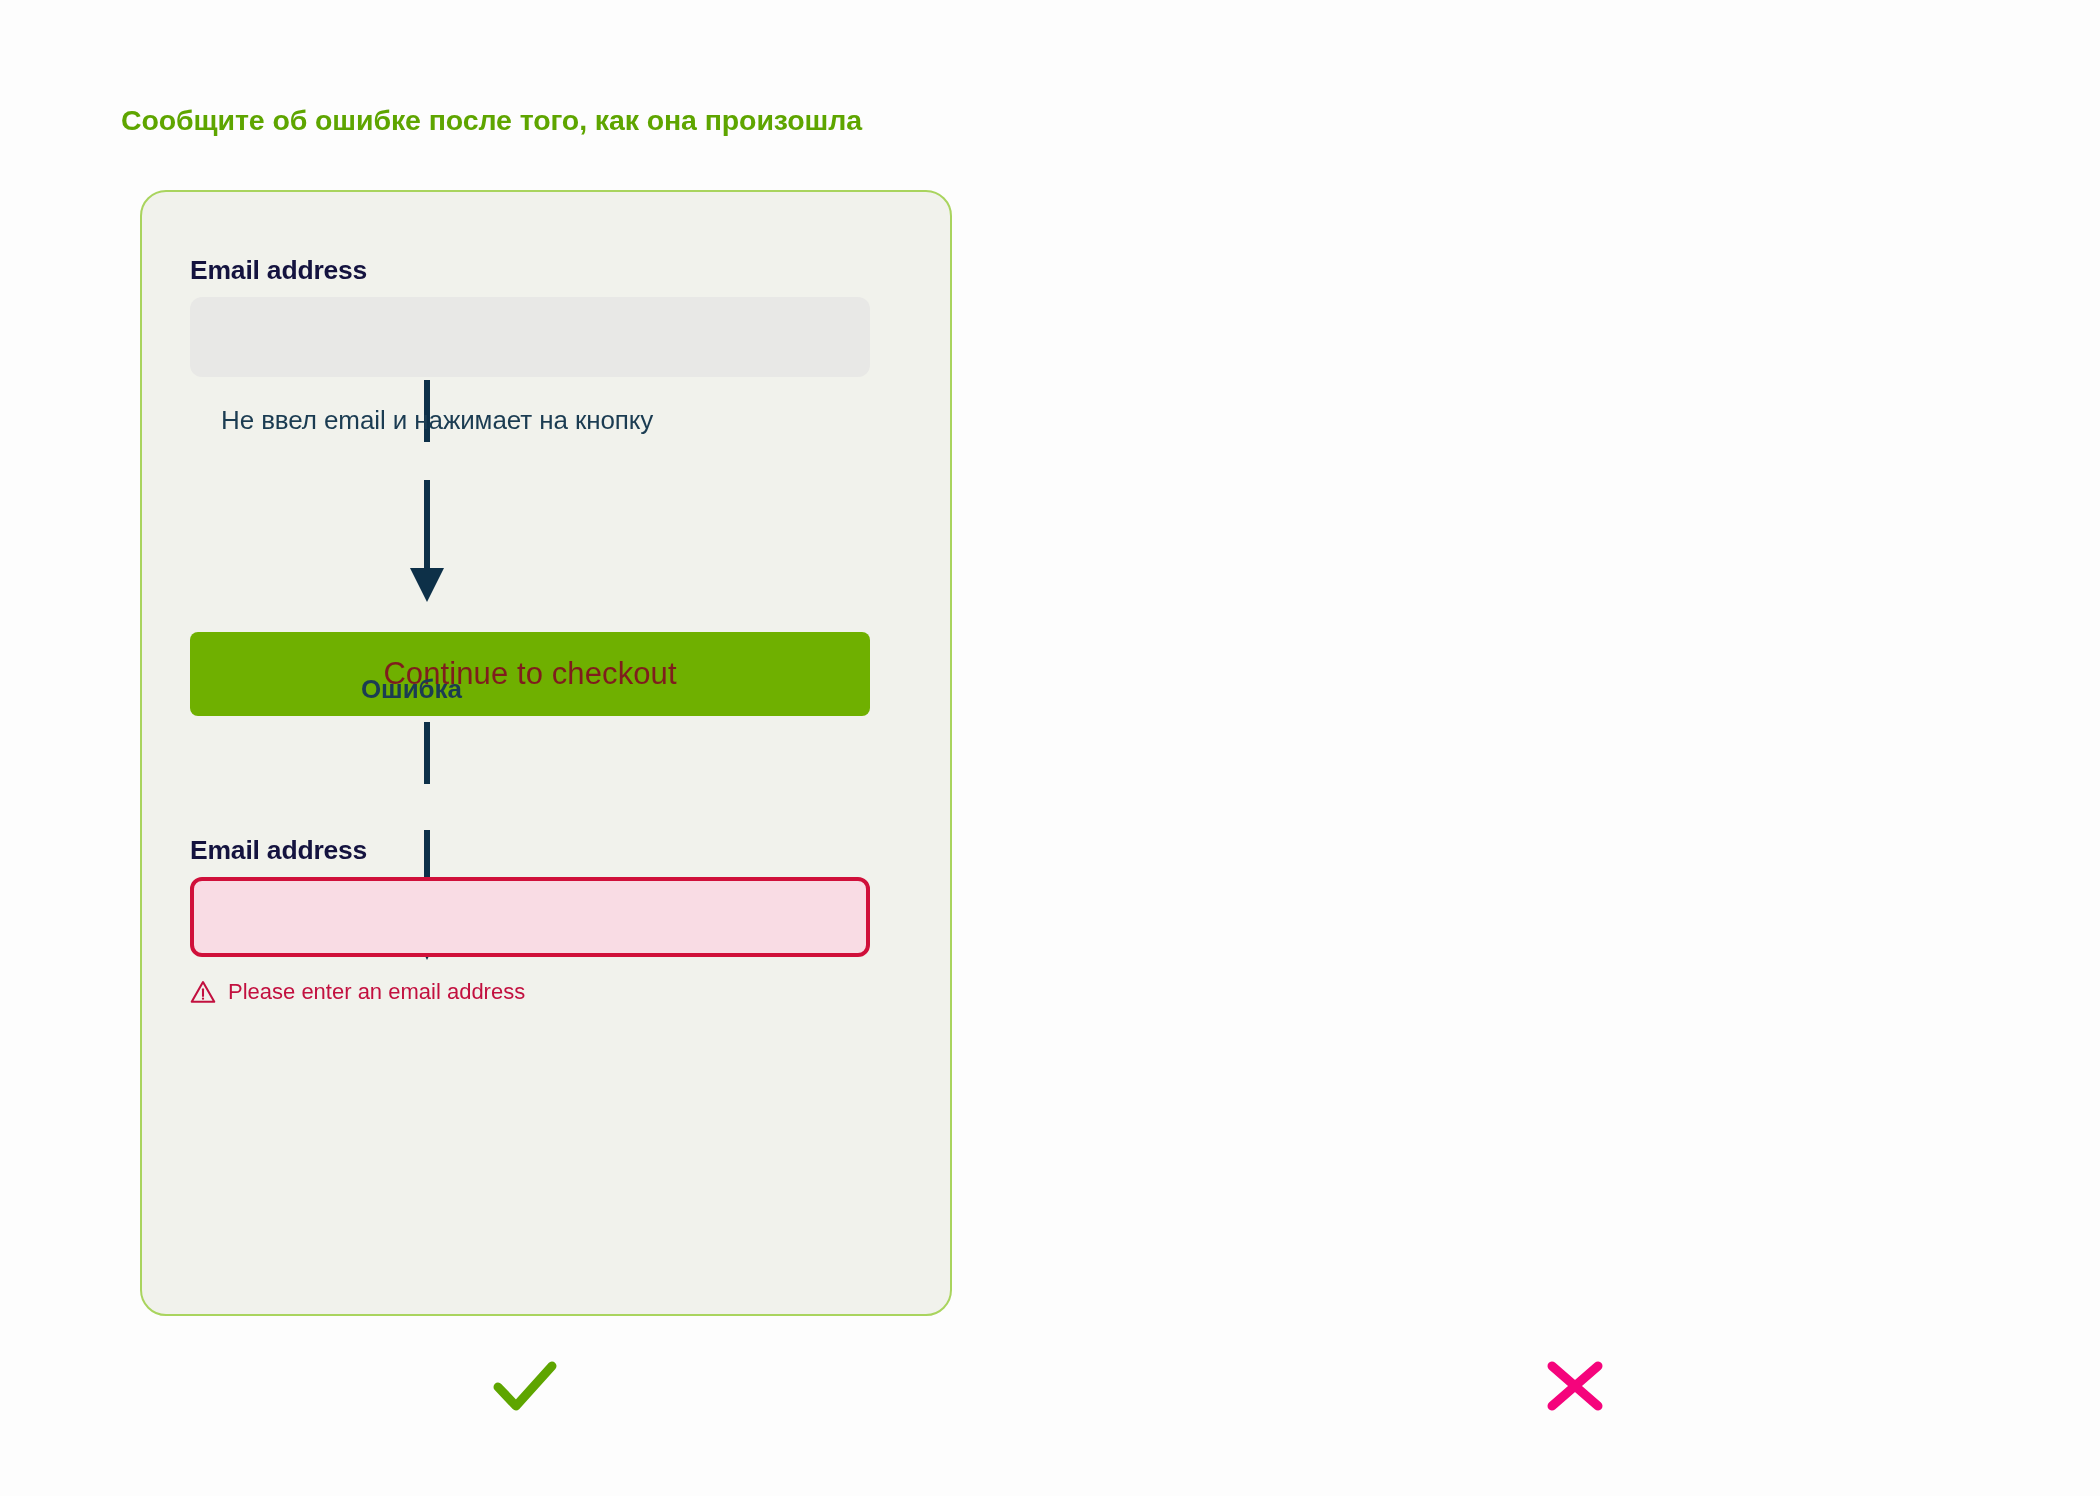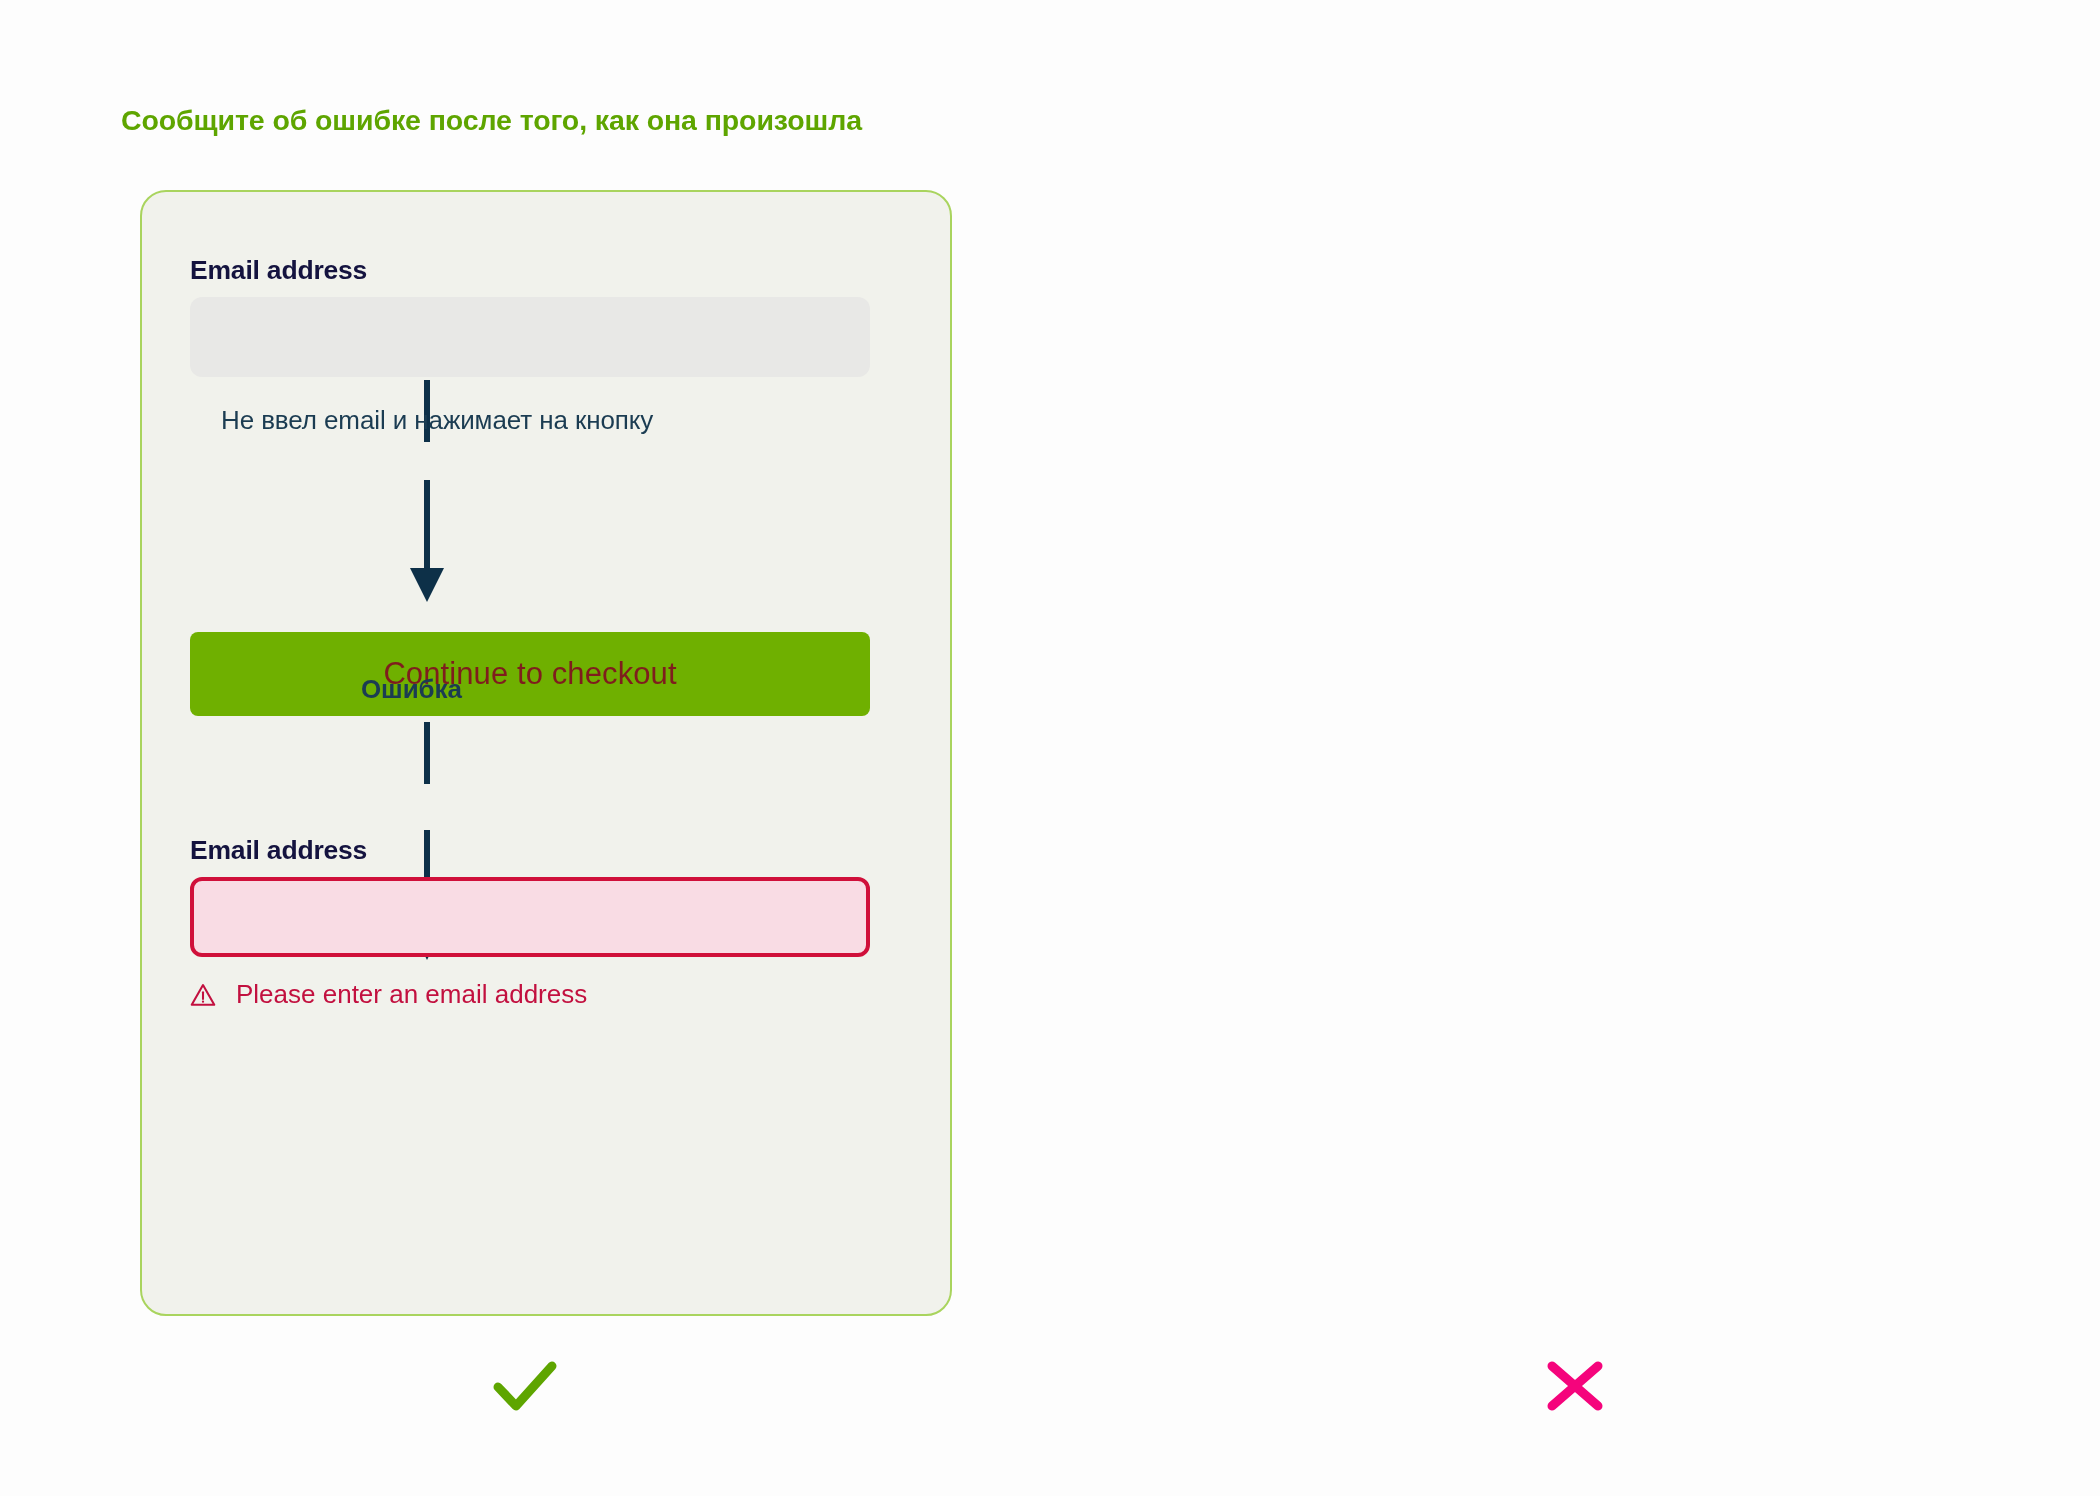--- a/index.html
+++ b/index.html
@@ -118,22 +118,22 @@
     color: #1b3c52;
     white-space: nowrap;
     letter-spacing: -0.1px;
   }
 
   
   .err-msg {
     position: absolute;
     display: flex;
     align-items: center;
-    gap: 20px;
-    font-size: 26px;
+    gap: 12px;
+    font-size: 22px;
     color: #c2103f;
     white-space: nowrap;
   }
   .warn-icon { width: 26px; height: 26px; display: block; }
 
   
   .verdict {
     position: absolute;
     bottom: 80px;
     width: 100%;

